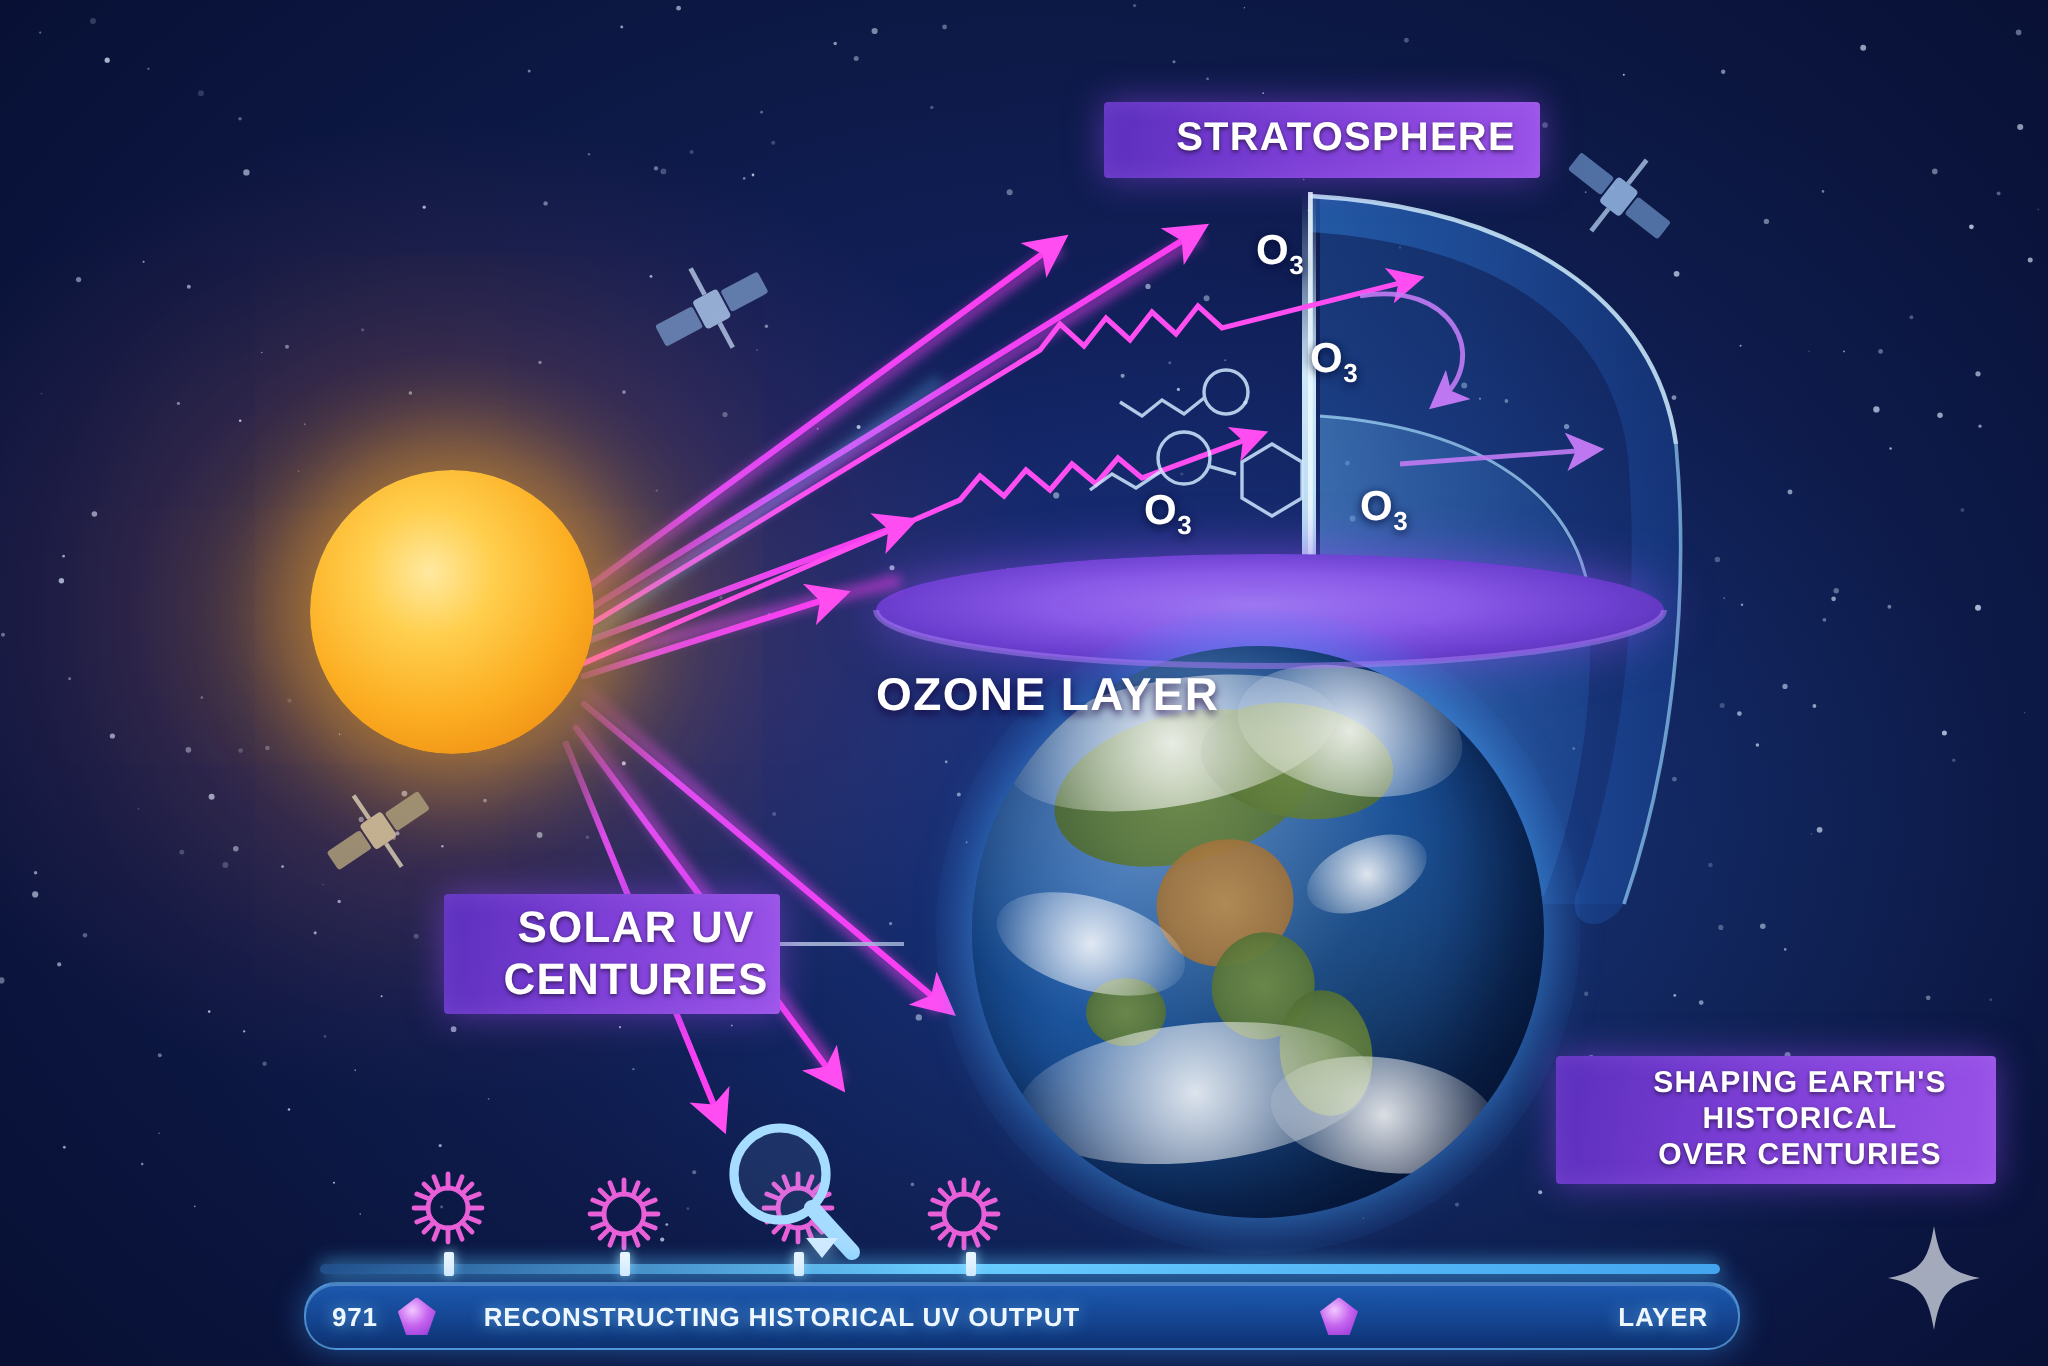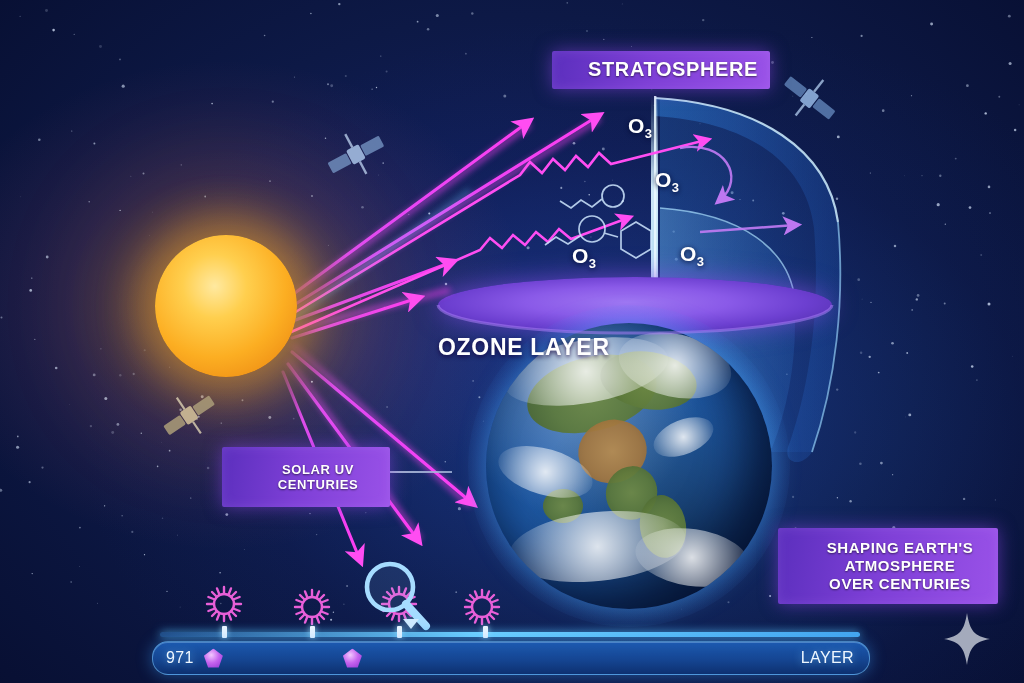--- a/index.html
+++ b/index.html
@@ -19,22 +19,22 @@
     position:absolute;
     background:linear-gradient(100deg,#5b2fbd 0%,#7d3fd6 45%,#9a52e8 100%);
     color:#fff;text-align:right;letter-spacing:.6px;
     font-weight:700;line-height:1.18;
     text-shadow:0 1px 2px rgba(0,0,0,.55);
     box-shadow:0 0 18px rgba(140,70,230,.55), inset 0 0 12px rgba(200,150,255,.18);
     border-radius:2px;
     display:flex;flex-direction:column;align-items:center;justify-content:center;padding-left:24px;
   }
   #lbl-strato{left:552px;top:51px;width:194px;height:38px;font-size:20px;}
-  #lbl-solar{left:222px;top:447px;width:144px;height:60px;font-size:13px;}
-  #lbl-shape{left:778px;top:528px;width:196px;height:76px;font-size:15px;}
+  #lbl-solar{left:222px;top:447px;width:144px;height:60px;font-size:22px;}
+  #lbl-shape{left:778px;top:528px;width:196px;height:64px;font-size:15px;}
 
   #leader{position:absolute;left:346px;top:471px;width:106px;height:2px;
           background:linear-gradient(90deg,#cfd9ee,#9fb0d6);opacity:.85;}
 
   
   #ozone-disc{
     position:absolute;left:438px;top:277px;width:394px;height:56px;border-radius:50%;
     background:radial-gradient(ellipse at 48% 45%,#a076f2 0%,#8a5ae8 35%,#6c3fd0 62%,#4e2ca8 88%,#3a1f86 100%);
     box-shadow:0 0 26px rgba(140,80,235,.65);
   }
@@ -80,21 +80,21 @@
   #tl-caret{position:absolute;left:403px;top:619px;width:0;height:0;
             border-left:8px solid transparent;border-right:8px solid transparent;
             border-top:10px solid #cfeaff;filter:drop-shadow(0 0 5px rgba(150,220,255,.9));}
   #tl-bar{
     position:absolute;left:152px;top:641px;width:716px;height:32px;border-radius:16px;
     background:linear-gradient(180deg,rgba(30,95,185,.92) 0%,rgba(22,72,150,.95) 55%,rgba(14,50,115,.95) 100%);
     border:1px solid rgba(120,200,255,.55);
     box-shadow:0 0 16px rgba(60,160,255,.45),inset 0 1px 0 rgba(190,230,255,.30);
     display:flex;align-items:center;overflow:hidden;
   }
-  #tl-bar .tl-txt{color:#eef7ff;font-size:16px;font-weight:400;letter-spacing:.4px;
+  #tl-bar .tl-txt{color:#eef7ff;font-size:13px;font-weight:700;letter-spacing:.4px;
                   text-shadow:0 0 8px rgba(120,200,255,.75);white-space:nowrap;}
   #tl-start{margin-left:13px;}
   #tl-mid{margin-left:24px;}
   #tl-end{margin-left:auto;margin-right:15px;}
   .tl-gem{width:19px;height:19px;margin-left:10px;flex:0 0 auto;
           background:radial-gradient(circle at 38% 32%,#f2c8ff 0%,#c664ef 45%,#8a2fcf 100%);
           clip-path:polygon(50% 0,100% 38%,78% 100%,22% 100%,0 38%);
           box-shadow:0 0 10px rgba(200,90,250,.85);}
   #tl-gem2{margin-left:120px;}
 
@@ -510,21 +510,21 @@
   <div class="plabel" id="lbl-strato">
     <span>STRATOSPHERE</span>
   </div>
   <div id="leader"></div>
   <div class="plabel" id="lbl-solar">
     <span>SOLAR UV</span>
     <span>CENTURIES</span>
   </div>
   <div class="plabel" id="lbl-shape">
     <span>SHAPING EARTH'S</span>
-    <span>ATMOSPHERE</span>
+    <span>HISTORICAL</span>
     <span>OVER CENTURIES</span>
   </div>
 
   <svg id="sparkle" viewBox="0 0 46 52">
     <path d="M23 0 C 26 18 30 23 46 26 C 30 29 26 34 23 52 C 20 34 16 29 0 26 C 16 23 20 18 23 0 Z" fill="#c6ccd8" opacity=".82"></path>
   </svg>
 
   <svg class="virus" id="v1" viewBox="0 0 42 42">
     <g stroke="#e85fd8" stroke-width="2.4" fill="none" stroke-linecap="round">
       <circle cx="21" cy="21" r="10"></circle>
@@ -558,16 +558,17 @@
   <div id="tl-track"></div>
   <div class="tick" style="left:222px"></div>
   <div class="tick" style="left:310px"></div>
   <div class="tick" style="left:397px"></div>
   <div class="tick" style="left:483px"></div>
   <div id="tl-caret"></div>
 
   <div id="tl-bar">
     <span class="tl-txt" id="tl-start">971</span>
     <span class="tl-gem"></span>
+    <span class="tl-txt" id="tl-mid">RECONSTRUCTING HISTORICAL UV OUTPUT</span>
     <span class="tl-gem" id="tl-gem2"></span>
     <span class="tl-txt" id="tl-end">LAYER</span>
   </div>
 </div>
 
 </body></html>

